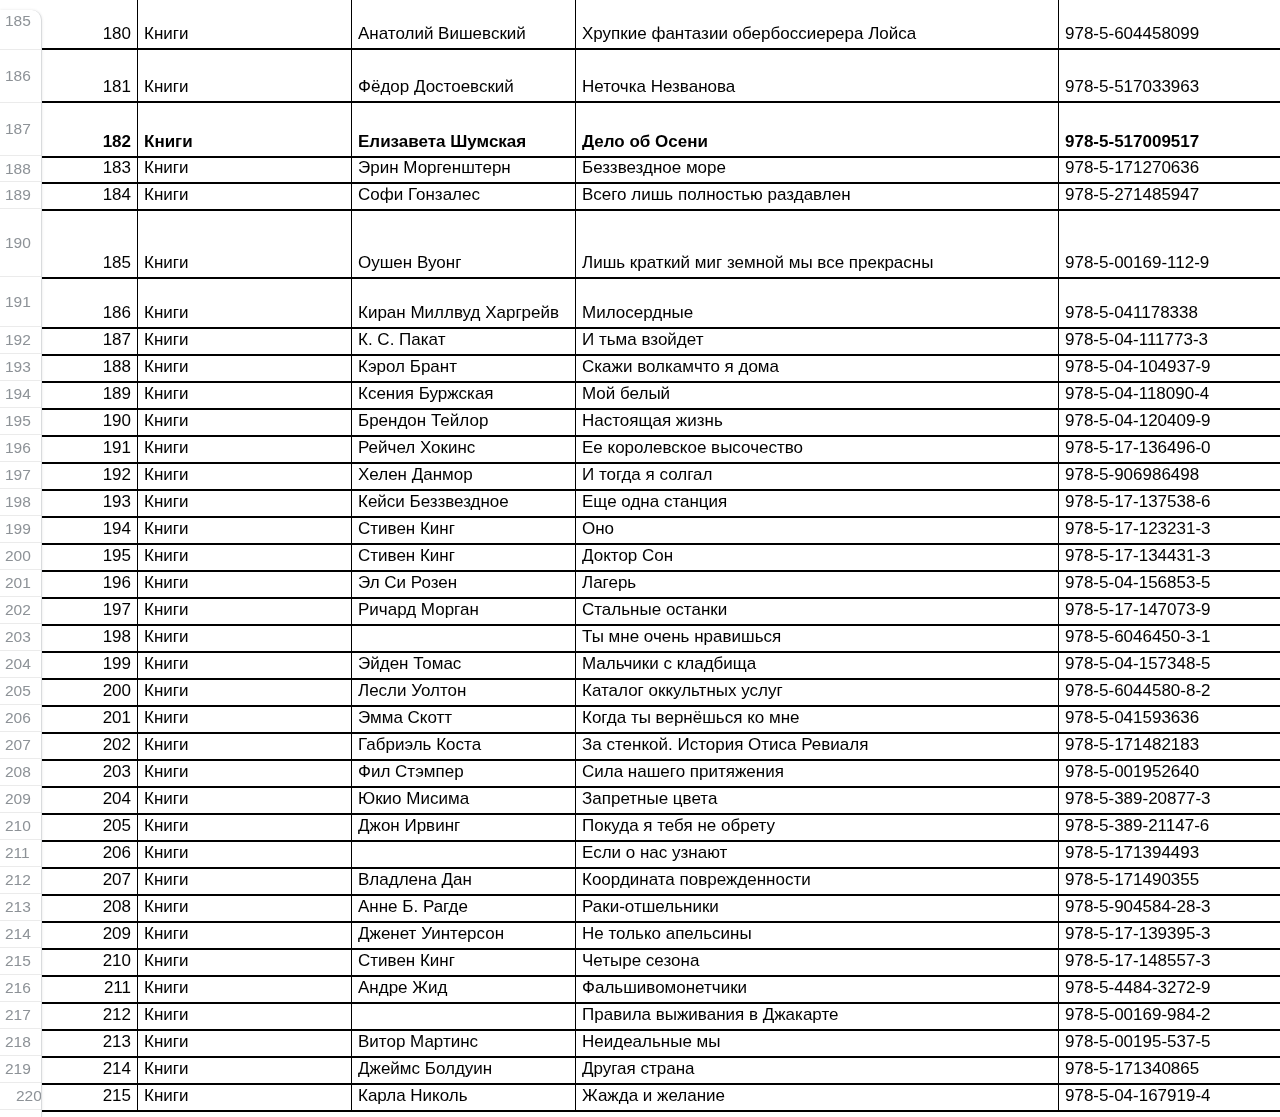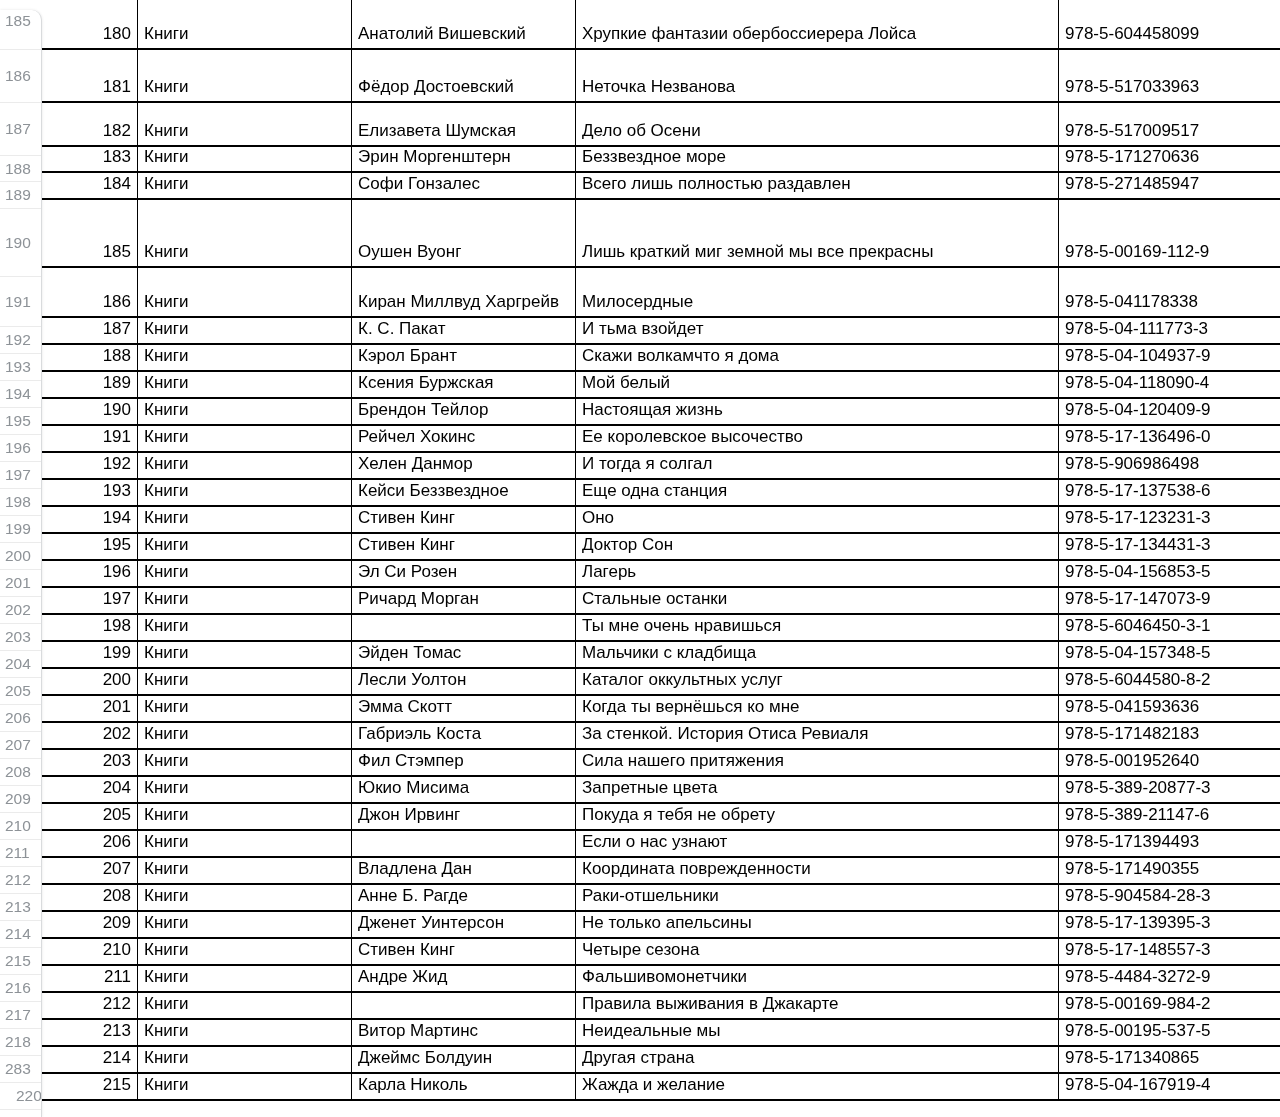--- a/index.html
+++ b/index.html
@@ -83,21 +83,21 @@
       <div class="cell c-title">Хрупкие фантазии обербоссиерера Лойса</div>
       <div class="cell c-isbn">978-5-604458099</div>
     </div>
       <div class="row" style="height: 53px;">
       <div class="cell c-num">181</div>
       <div class="cell c-cat">Книги</div>
       <div class="cell c-author">Фёдор Достоевский</div>
       <div class="cell c-title">Неточка Незванова</div>
       <div class="cell c-isbn">978-5-517033963</div>
     </div>
-      <div class="row" style="height: 44px;">
+      <div class="row" style="height: 55px; font-weight: bold;">
       <div class="cell c-num">182</div>
       <div class="cell c-cat">Книги</div>
       <div class="cell c-author">Елизавета Шумская</div>
       <div class="cell c-title">Дело об Осени</div>
       <div class="cell c-isbn">978-5-517009517</div>
     </div>
       <div class="row" style="height: 26px; justify-content: center;">
       <div class="cell c-num">183</div>
       <div class="cell c-cat">Книги</div>
       <div class="cell c-author">Эрин Моргенштерн</div>
@@ -359,18 +359,18 @@
         <div class="gutter-row" style="height: 27px;">209</div>
         <div class="gutter-row" style="height: 27px;">210</div>
         <div class="gutter-row" style="height: 27px;">211</div>
         <div class="gutter-row" style="height: 27px;">212</div>
         <div class="gutter-row" style="height: 27px;">213</div>
         <div class="gutter-row" style="height: 27px;">214</div>
         <div class="gutter-row" style="height: 27px;">215</div>
         <div class="gutter-row" style="height: 27px;">216</div>
         <div class="gutter-row" style="height: 27px;">217</div>
         <div class="gutter-row" style="height: 27px;">218</div>
-        <div class="gutter-row" style="height: 27px;">283</div>
+        <div class="gutter-row" style="height: 27px;">219</div>
         <div class="gutter-row" style="height: 27px; padding-left: 16px;">220</div>
       </div>
   </div>
 
 </div>
 
 </body></html>

